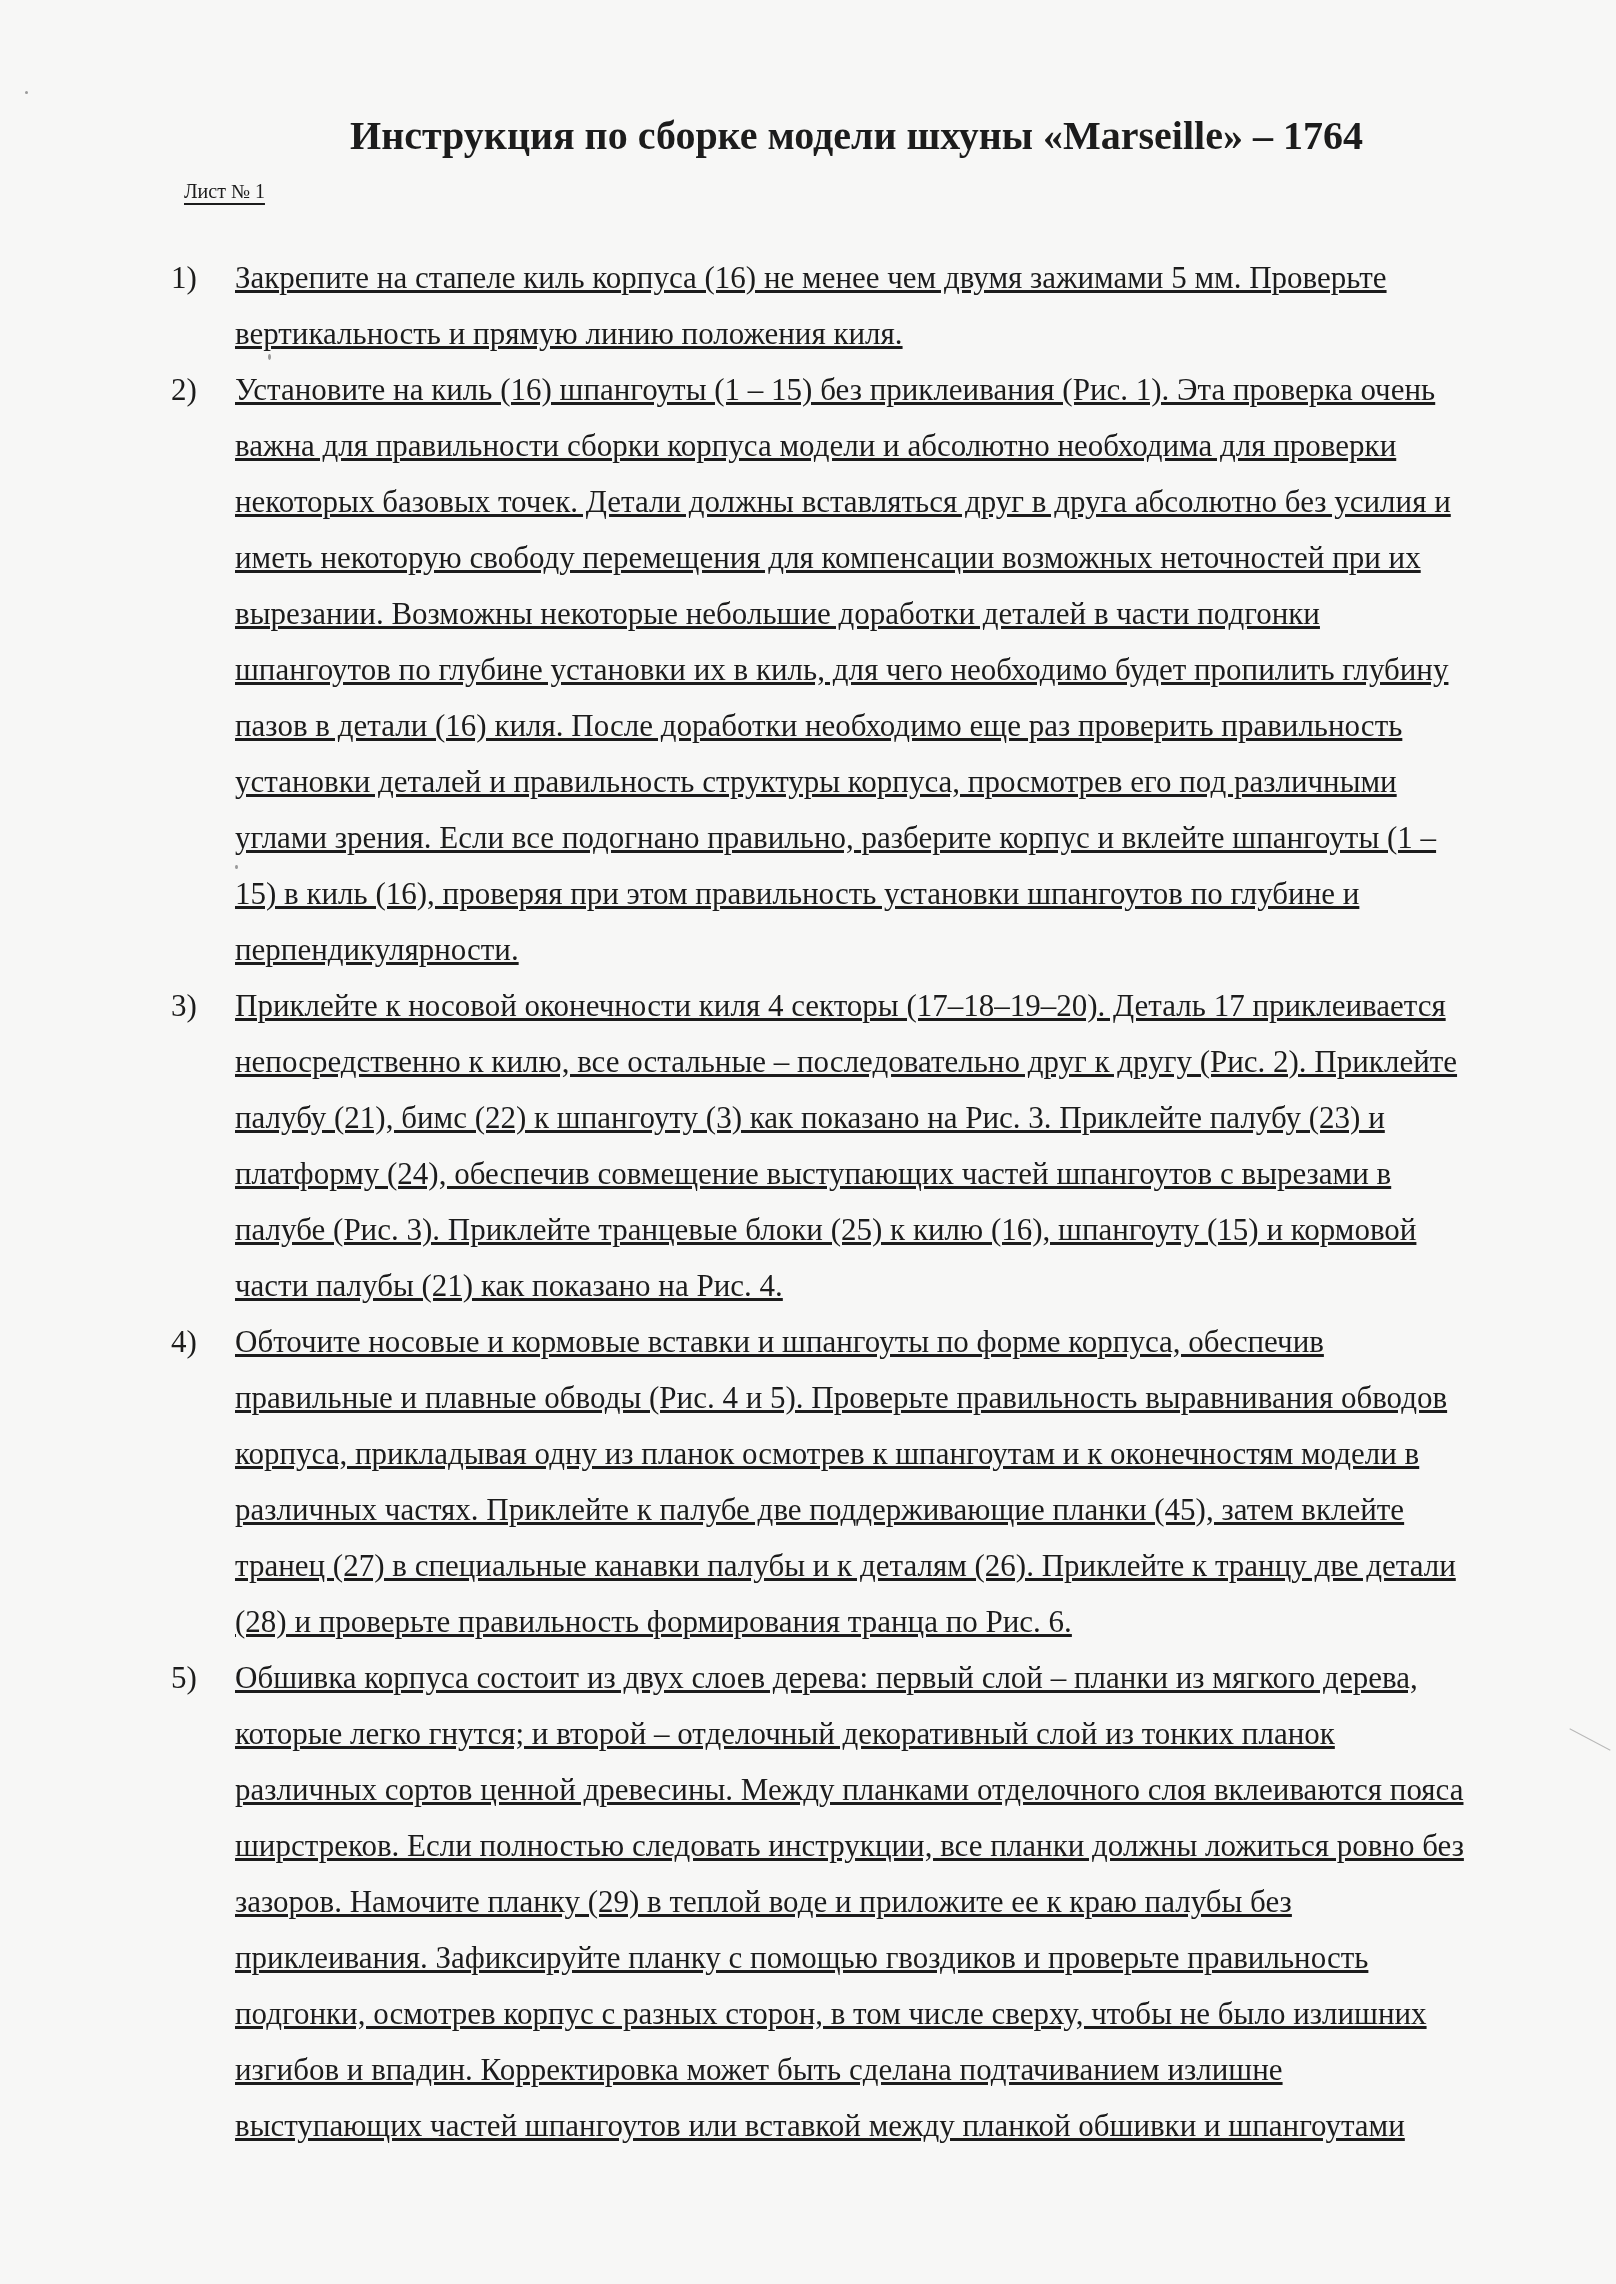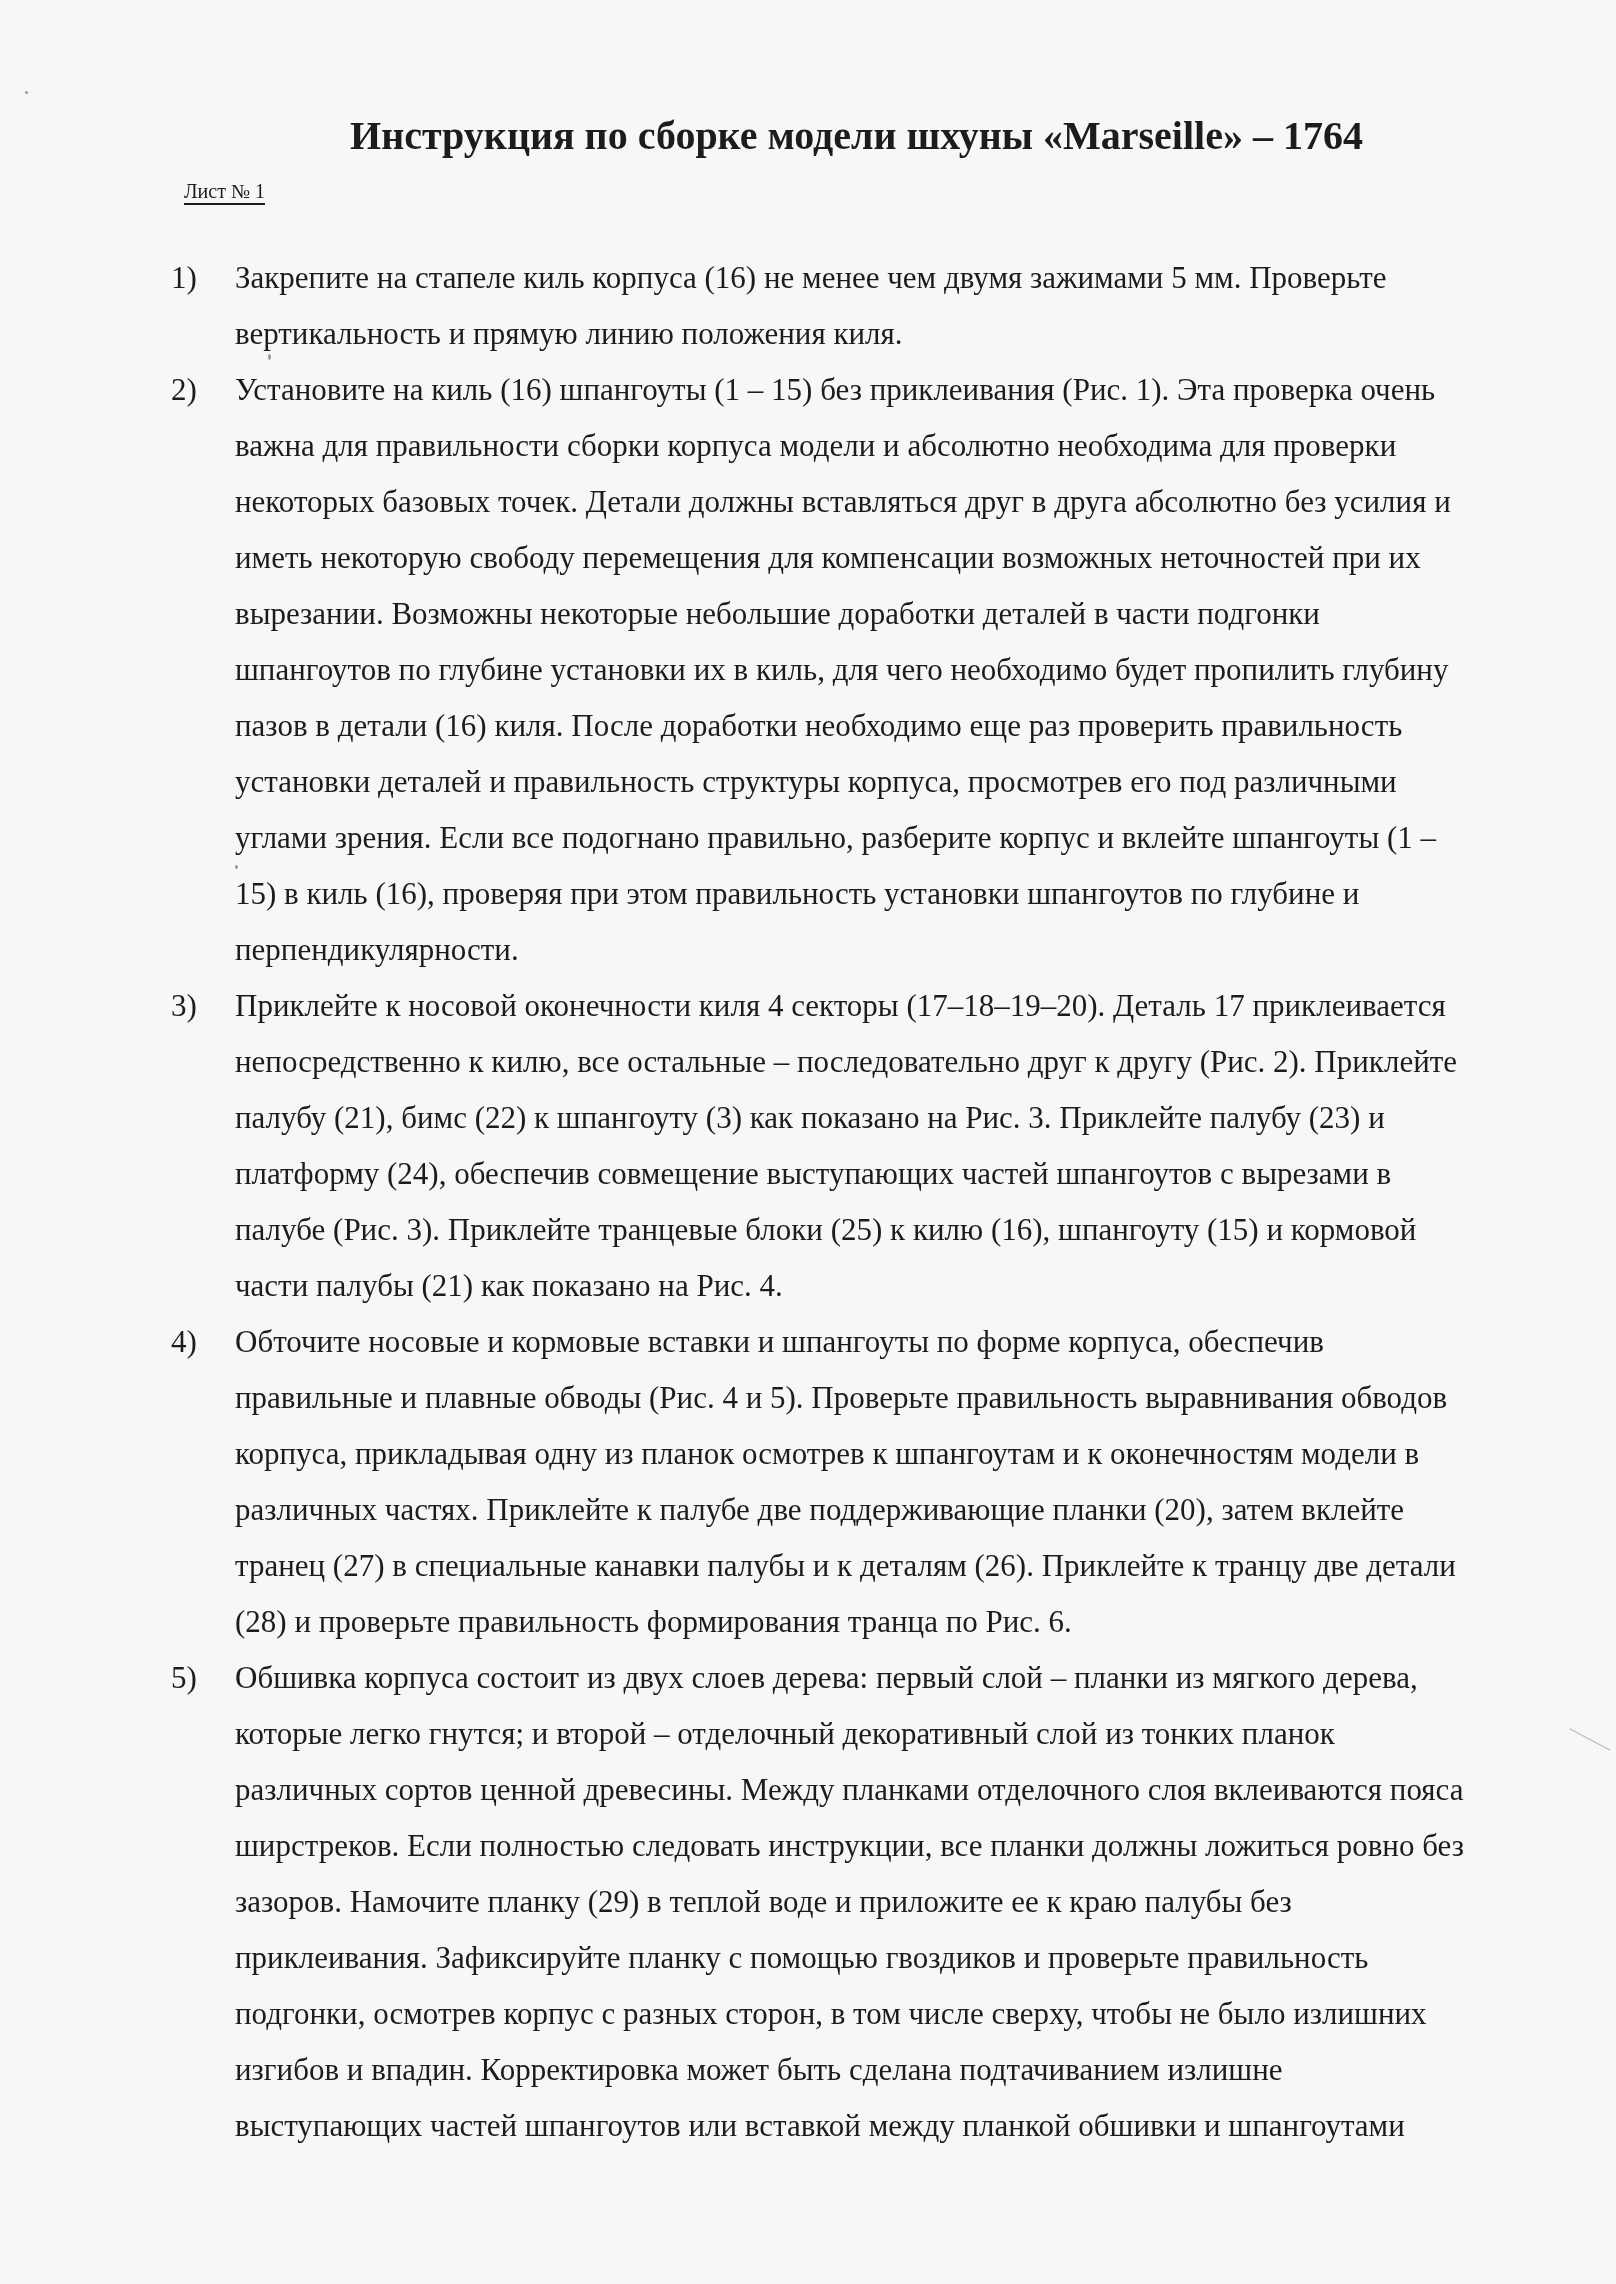--- a/index.html
+++ b/index.html
@@ -31,21 +31,21 @@
   }
   .item {
     position: relative;
     padding-left: 64px;
     font-size: 31px;
     line-height: 56px;
   }
   .item .num {
     position: absolute; left: 0; top: 0;
   }
-  .item .line { display: block; white-space: nowrap; }
+  .item .line { display: block; white-space: nowrap; text-decoration: underline; }
   .speck { position: absolute; background: #9a9a9a; border-radius: 50%; }
   .mark { position: absolute; border-top: 1.3px solid #b8b8b8; width: 46px; transform: rotate(28deg); }
 </style>
 </head>
 <body>
 
 <div>
   <h1 class="title" style="margin:16px;font-weight:bold;">Инструкция по сборке модели шхуны «Marseille» – 1764</h1>
   <div class="sheet-label">Лист № 1</div>
 
@@ -76,21 +76,21 @@
       <span class="line">палубу (21), бимс (22) к шпангоуту (3) как показано на Рис. 3. Приклейте палубу (23) и</span>
       <span class="line">платформу (24), обеспечив совмещение выступающих частей шпангоутов с вырезами в</span>
       <span class="line">палубе (Рис. 3). Приклейте транцевые блоки (25) к килю (16), шпангоуту (15) и кормовой</span>
       <span class="line">части палубы (21) как показано на Рис. 4.</span>
     </li>
     <li class="item">
       <span class="num">4)</span>
       <span class="line">Обточите носовые и кормовые вставки и шпангоуты по форме корпуса, обеспечив</span>
       <span class="line">правильные и плавные обводы (Рис. 4 и 5). Проверьте правильность выравнивания обводов</span>
       <span class="line">корпуса, прикладывая одну из планок осмотрев к шпангоутам и к оконечностям модели в</span>
-      <span class="line">различных частях. Приклейте к палубе две поддерживающие планки (20), затем вклейте</span>
+      <span class="line">различных частях. Приклейте к палубе две поддерживающие планки (45), затем вклейте</span>
       <span class="line">транец (27) в специальные канавки палубы и к деталям (26). Приклейте к транцу две детали</span>
       <span class="line">(28) и проверьте правильность формирования транца по Рис. 6.</span>
     </li>
     <li class="item">
       <span class="num">5)</span>
       <span class="line">Обшивка корпуса состоит из двух слоев дерева: первый слой – планки из мягкого дерева,</span>
       <span class="line">которые легко гнутся; и второй – отделочный декоративный слой из тонких планок</span>
       <span class="line">различных сортов ценной древесины. Между планками отделочного слоя вклеиваются пояса</span>
       <span class="line">ширстреков. Если полностью следовать инструкции, все планки должны ложиться ровно без</span>
       <span class="line">зазоров. Намочите планку (29) в теплой воде и приложите ее к краю палубы без</span>

